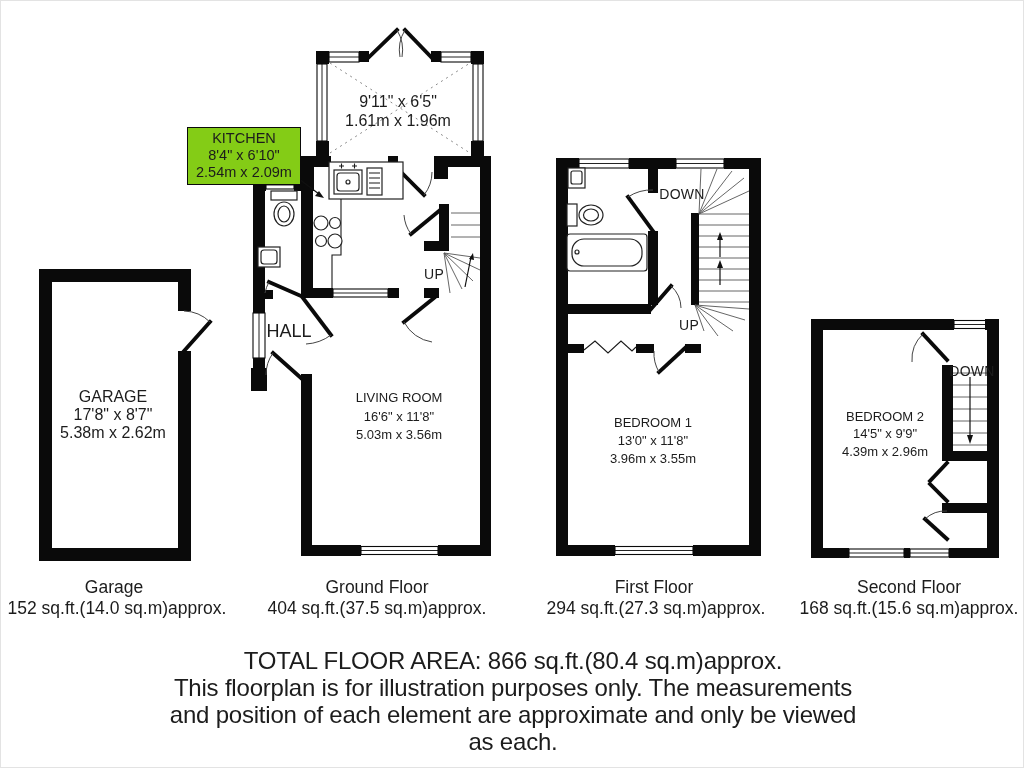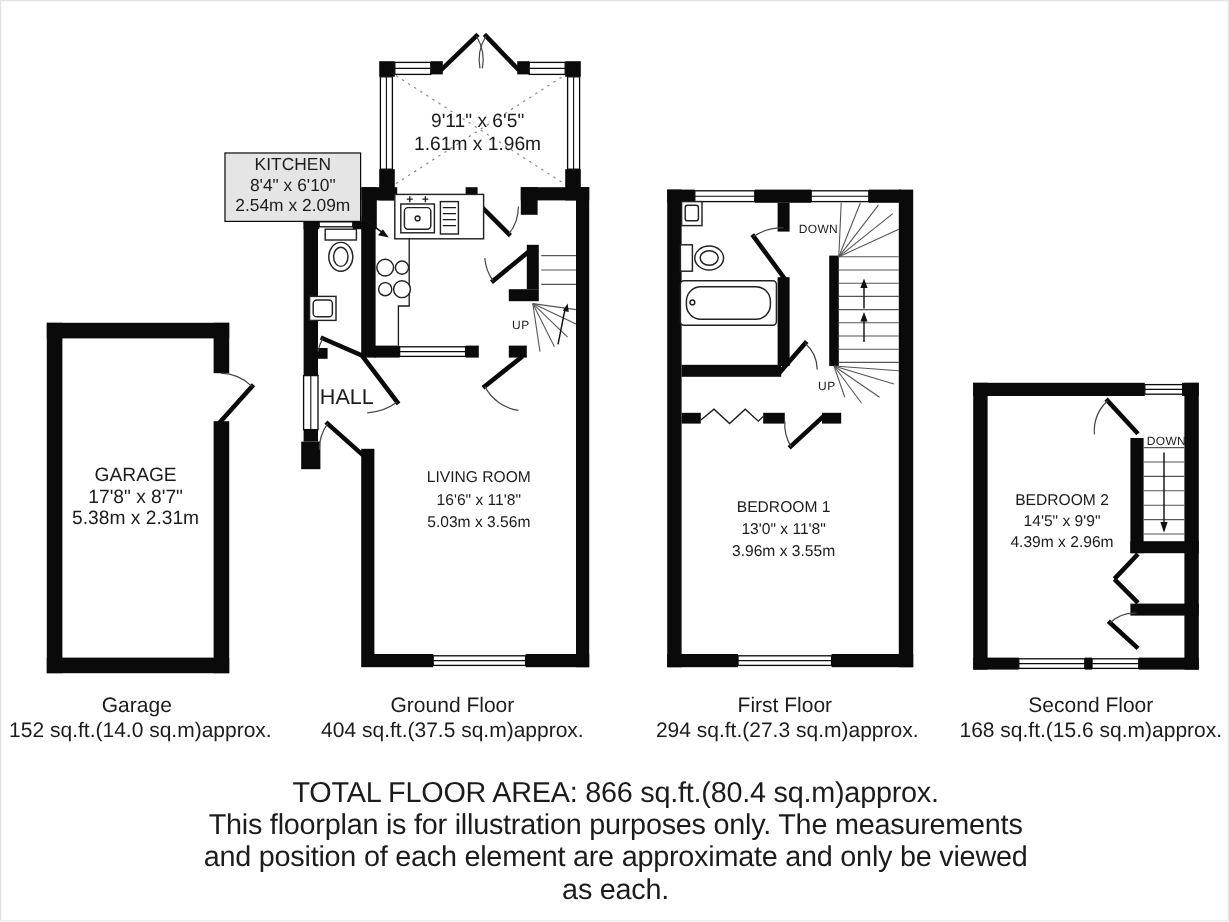--- a/index.html
+++ b/index.html
@@ -14,25 +14,25 @@
   .win{fill:#fff;stroke:#0a0a0a;stroke-width:1.1;}
   .wl{stroke:#0a0a0a;stroke-width:0.9;}
   .dot{stroke:#8a8a8a;stroke-width:1;stroke-dasharray:2 4;fill:none;}
   .fx{stroke:#222;stroke-width:1.2;fill:#fff;}
   .tread{stroke:#555;stroke-width:0.9;fill:none;}
   .arr{stroke:#111;stroke-width:1.2;fill:none;}
   .ah{fill:#111;stroke:none;}
   .t{position:absolute;transform:translateX(-50%);white-space:nowrap;color:#1c1c1c;}
   .s16{font-size:16px;}
   .s17{font-size:13px;}
-  .s11{font-size:10px;letter-spacing:.3px;text-align:right;}
+  .s11{font-size:14px;letter-spacing:.3px;text-align:right;}
   .cap{font-size:17.5px;}
   .foot{font-size:24px;letter-spacing:-.2px;}
   .kbox{position:absolute;left:186px;top:126px;width:112px;height:54px;border:1.5px solid #0a0a0a;
-        background:#e5e5e5;text-align:center;font-size:14.5px;line-height:17px;padding-top:2px;
+        background:#84cc16;text-align:center;font-size:14.5px;line-height:17px;padding-top:2px;
         box-sizing:content-box;}
 </style>
 </head>
 <body>
 
 <div class="page">
 
 <svg width="1024" height="632" viewBox="0 0 1024 632">
 
   <g>
@@ -312,21 +312,21 @@
 <div class="kbox">
   <div>KITCHEN</div>
   <div>8'4" x 6'10"</div>
   <div>2.54m x 2.09m</div>
 </div>
 
 <div class="t" style="left:288px;top:320px;font-size:18px">HALL</div>
 
 <div class="t s16" style="left:112px;top:387px">GARAGE</div>
 <div class="t s16" style="left:112px;top:405px">17'8" x 8'7"</div>
-<div class="t s16" style="left:112px;top:423px">5.38m x 2.31m</div>
+<div class="t s16" style="left:112px;top:423px">5.38m x 2.62m</div>
 
 <div class="t s17" style="left:398px;top:389px">LIVING ROOM</div>
 <div class="t s17" style="left:398px;top:408px">16'6" x 11'8"</div>
 <div class="t s17" style="left:398px;top:426px">5.03m x 3.56m</div>
 
 <div class="t s17" style="left:652px;top:414px">BEDROOM 1</div>
 <div class="t s17" style="left:652px;top:432px">13'0" x 11'8"</div>
 <div class="t s17" style="left:652px;top:450px">3.96m x 3.55m</div>
 
 <div class="t s17" style="left:884px;top:408px">BEDROOM 2</div>

